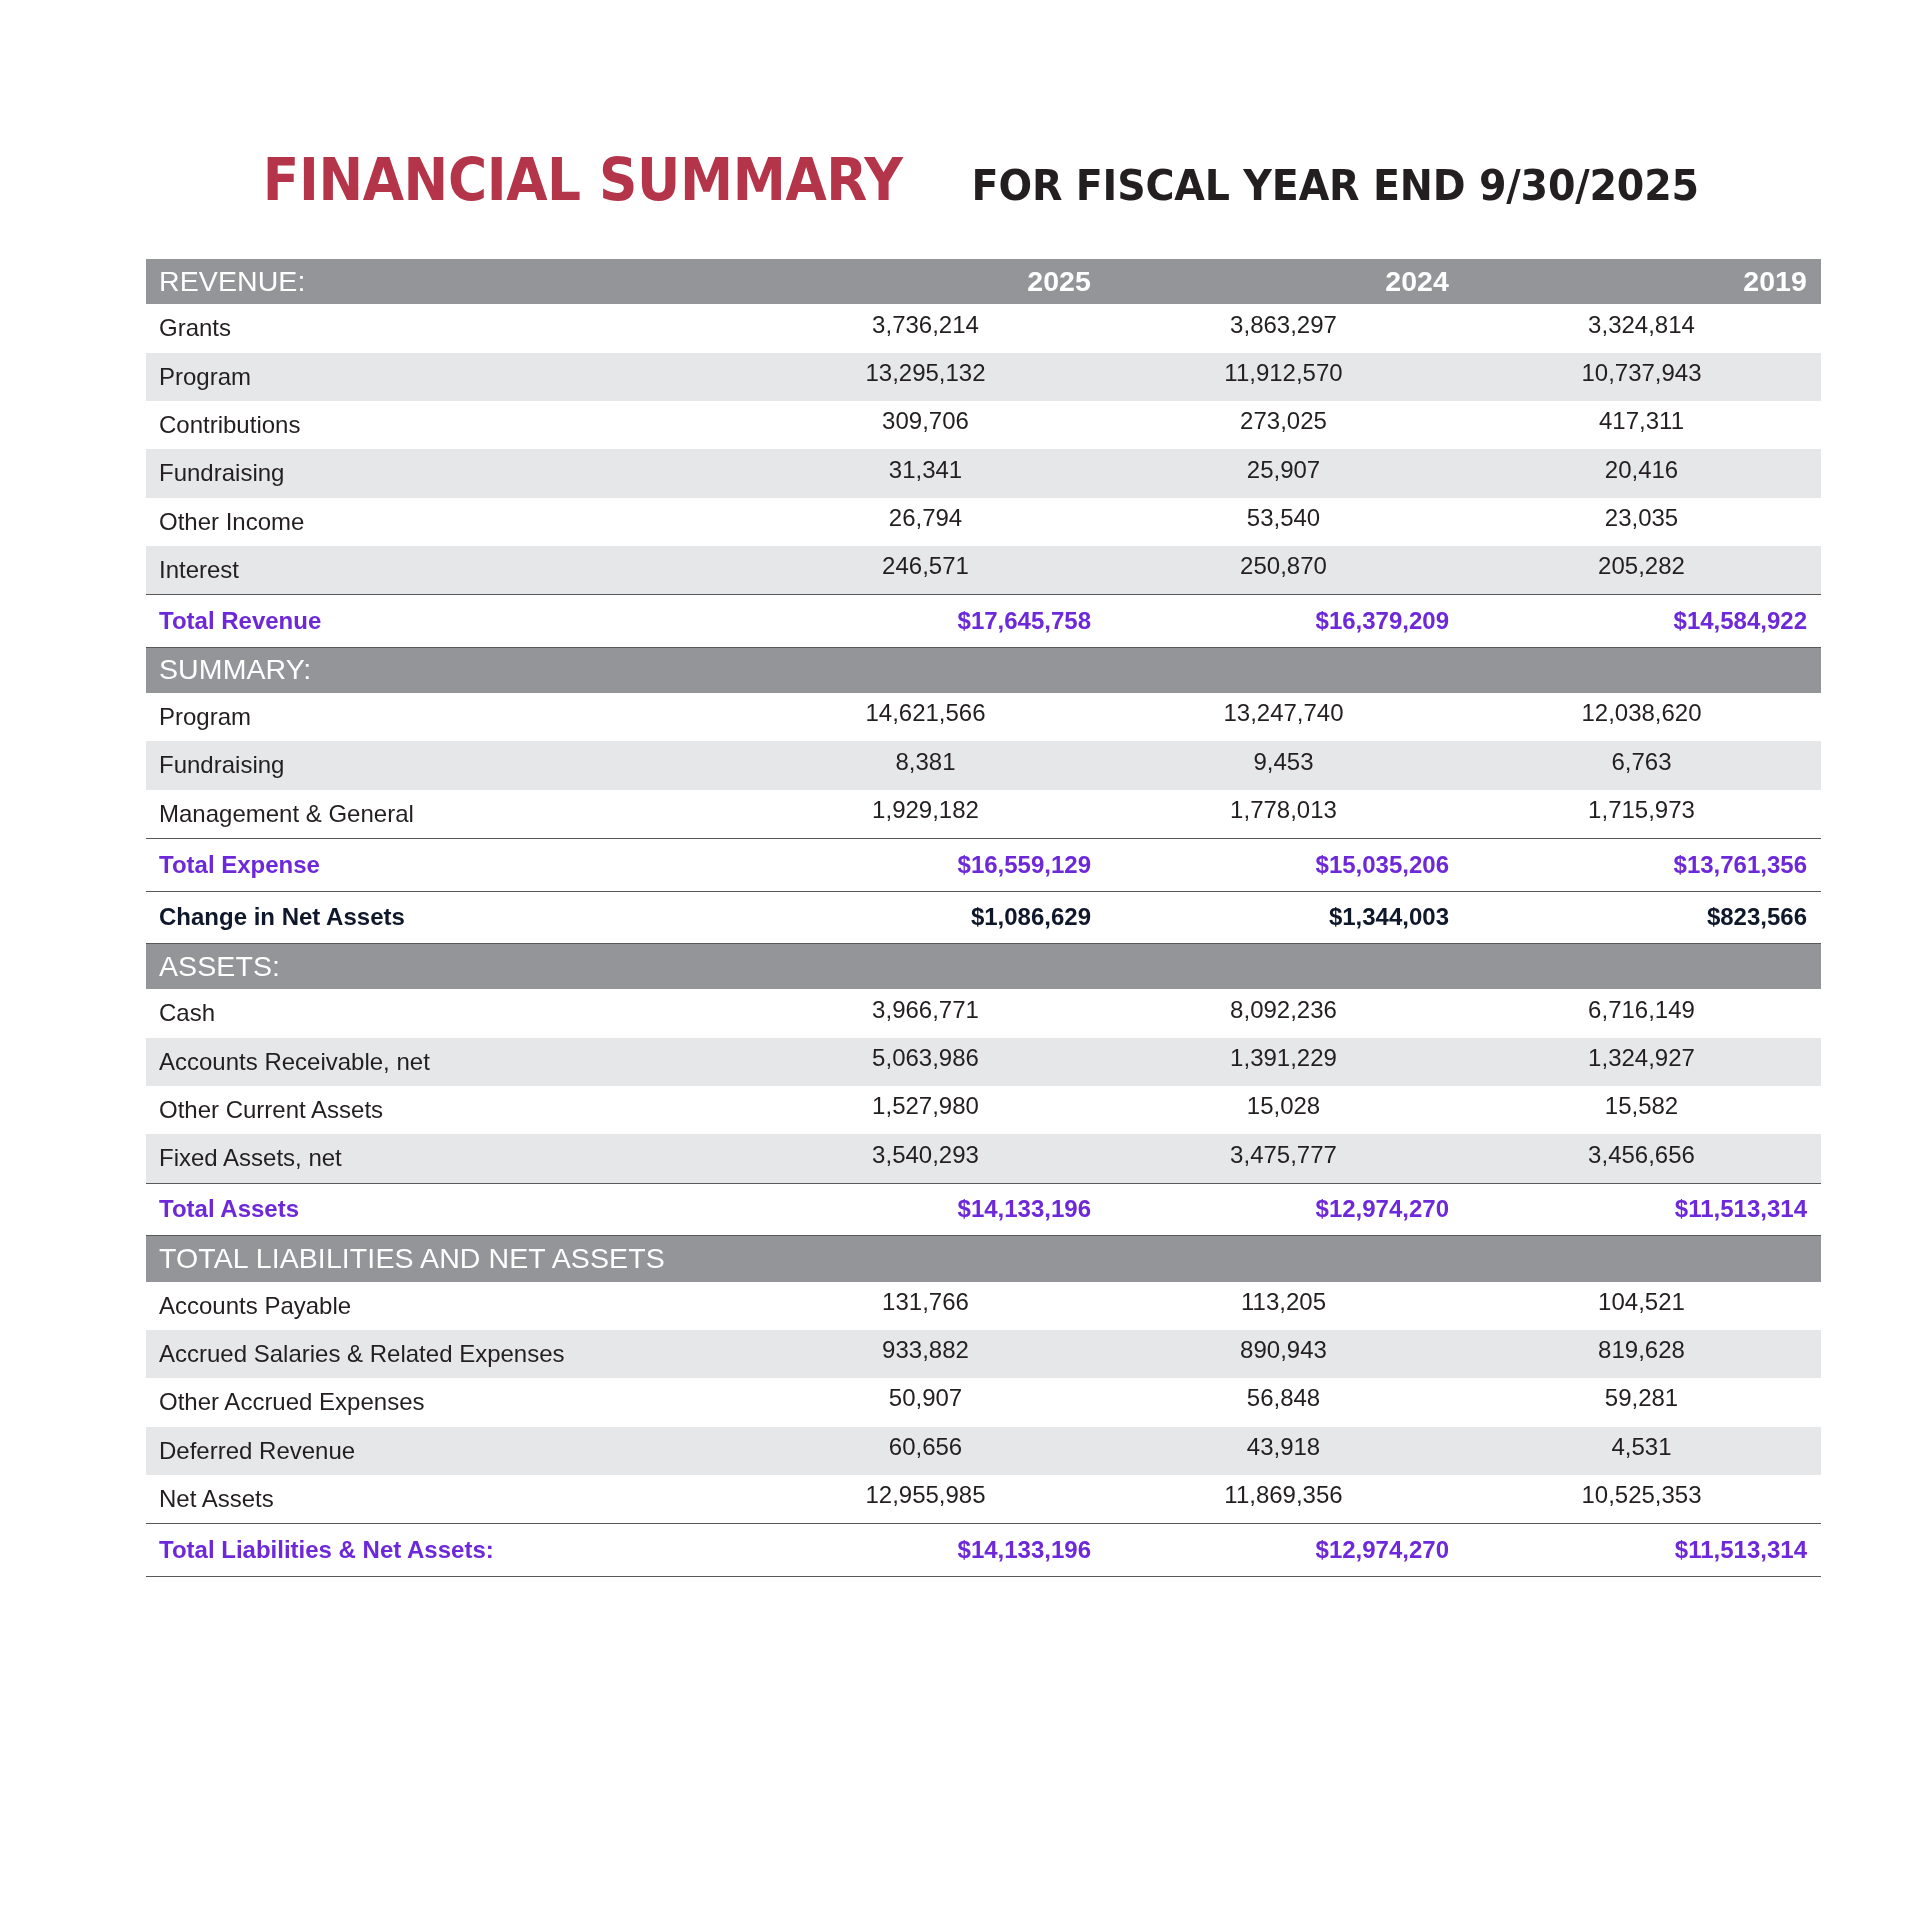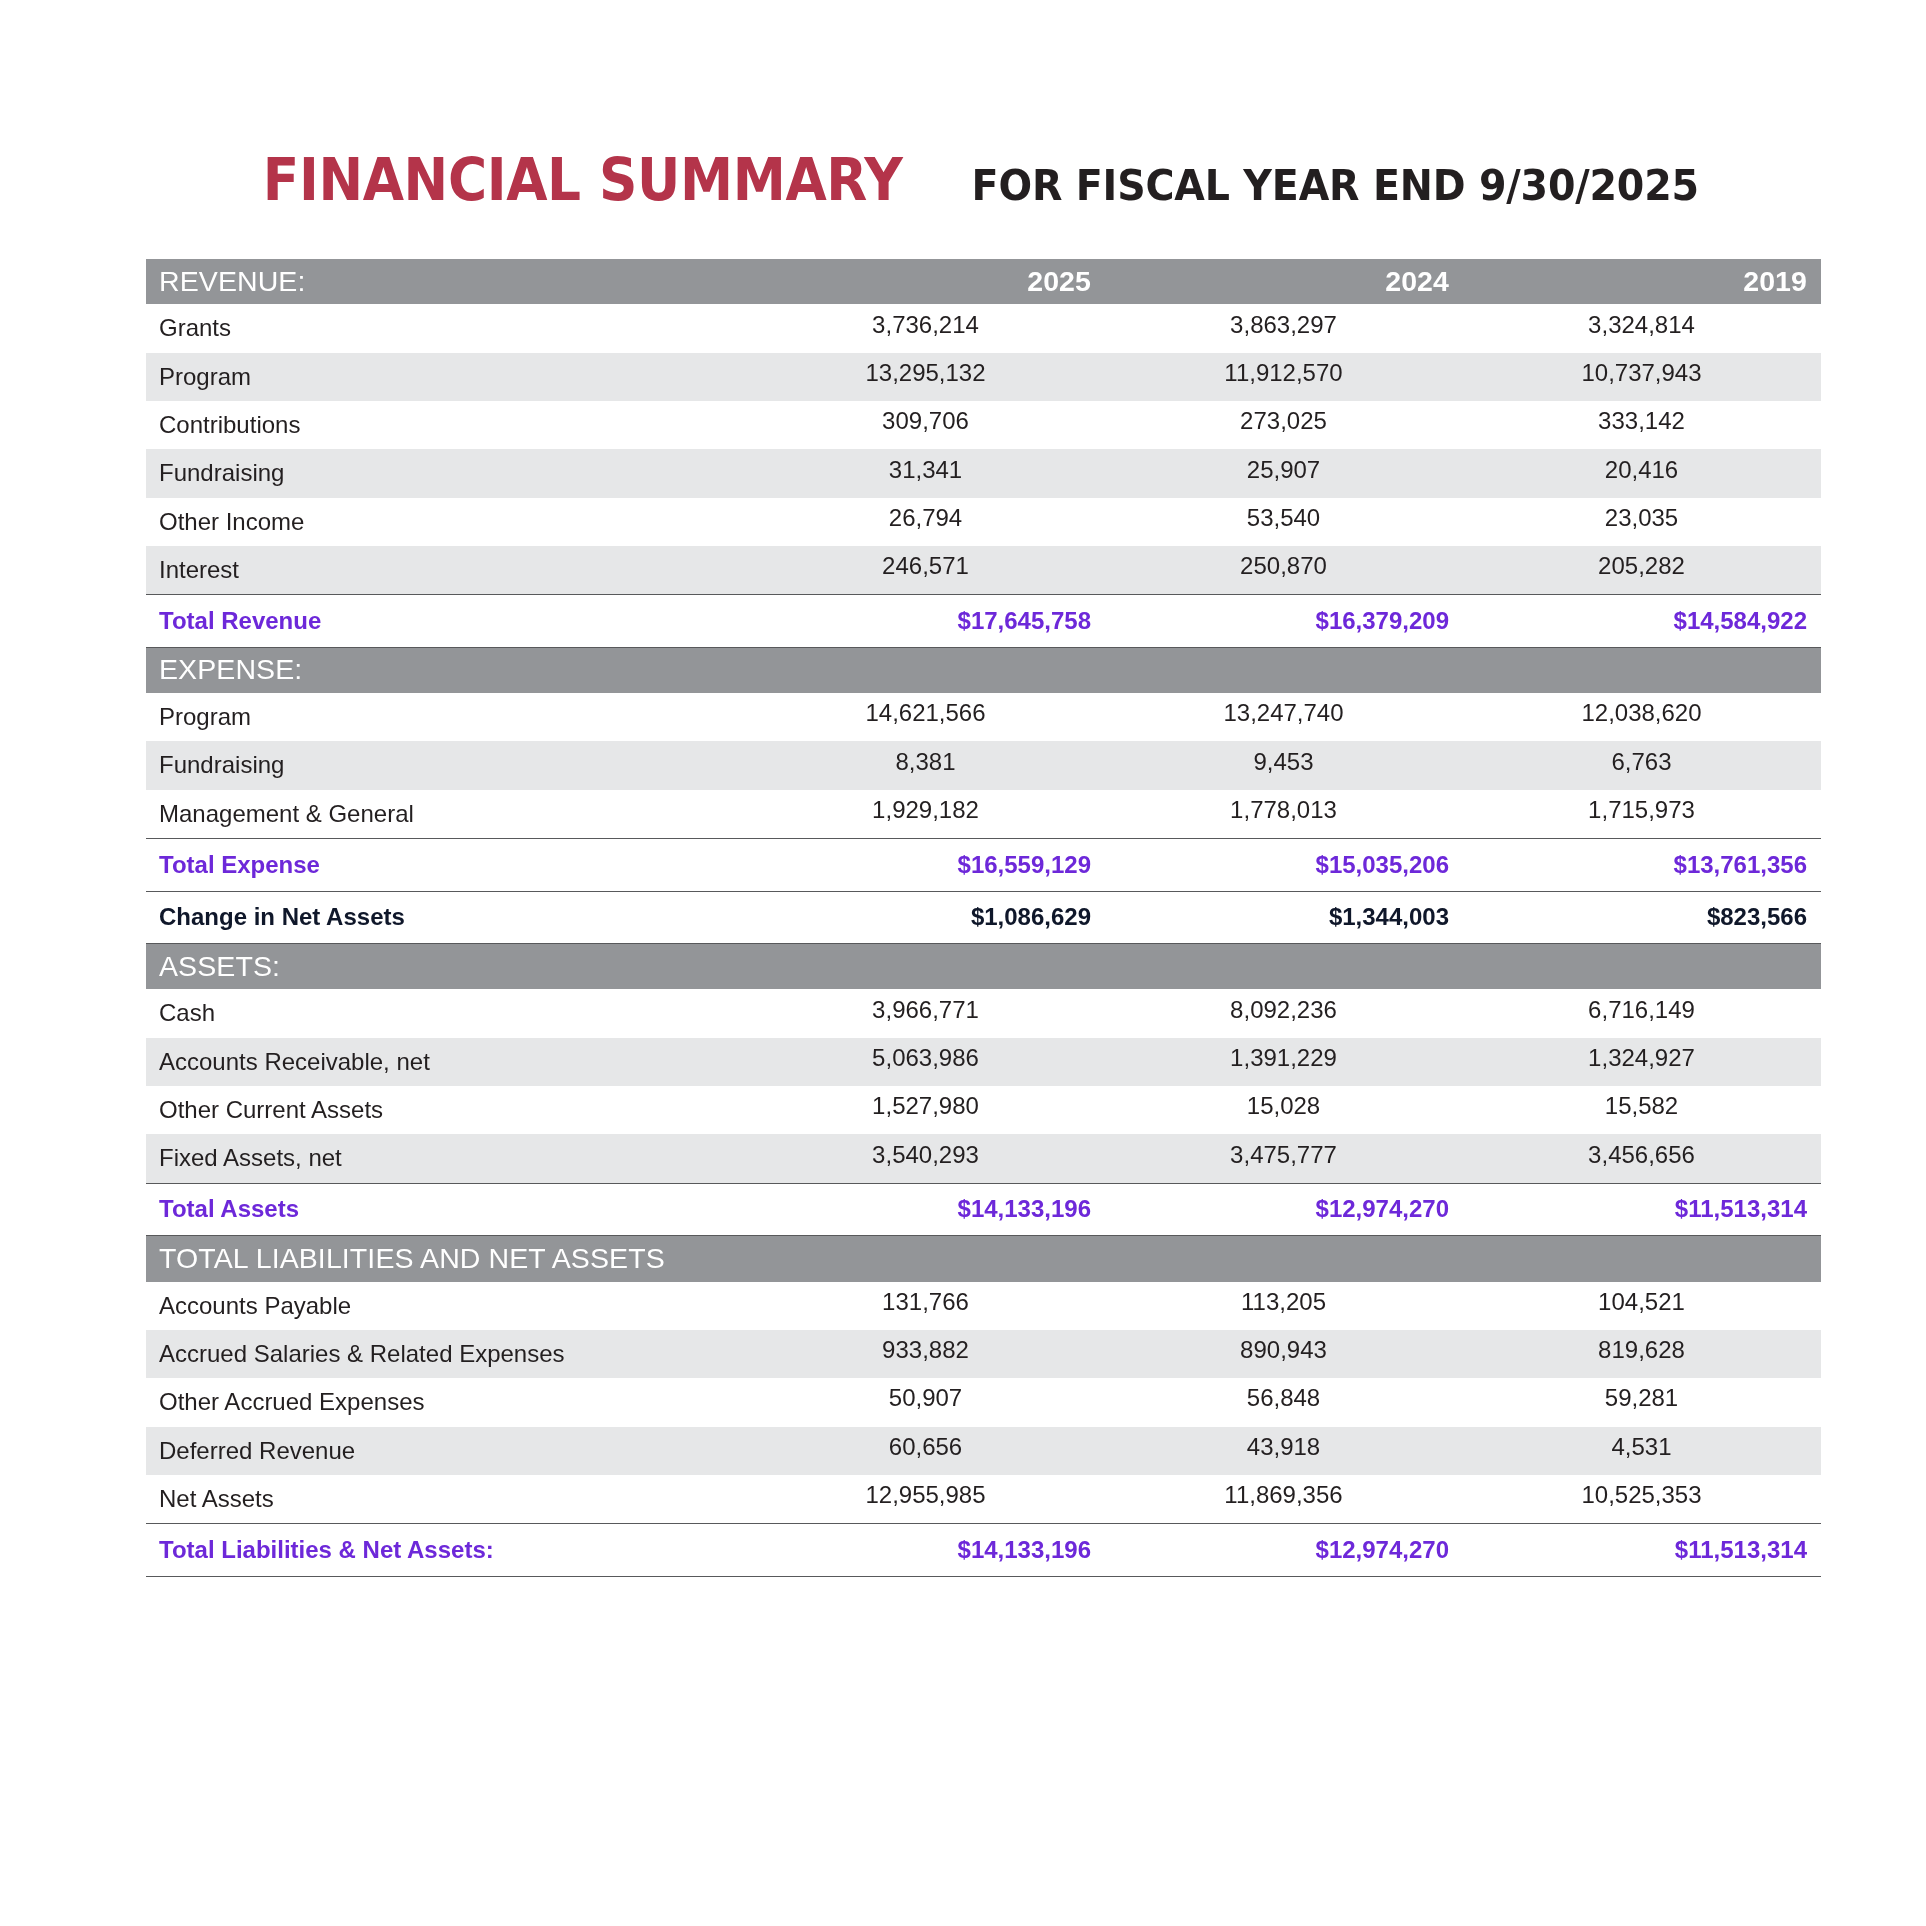--- a/index.html
+++ b/index.html
@@ -162,21 +162,21 @@
         <tr class="data shaded">
           <td>Program</td>
           <td class="num">13,295,132</td>
           <td class="num">11,912,570</td>
           <td class="num">10,737,943</td>
         </tr>
         <tr class="data">
           <td>Contributions</td>
           <td class="num">309,706</td>
           <td class="num">273,025</td>
-          <td class="num">333,142</td>
+          <td class="num">417,311</td>
         </tr>
         <tr class="data shaded">
           <td>Fundraising</td>
           <td class="num">31,341</td>
           <td class="num">25,907</td>
           <td class="num">20,416</td>
         </tr>
         <tr class="data">
           <td>Other Income</td>
           <td class="num">26,794</td>
@@ -190,21 +190,21 @@
           <td class="num">205,282</td>
         </tr>
         <tr class="total">
           <td>Total Revenue</td>
           <td class="num">$17,645,758</td>
           <td class="num">$16,379,209</td>
           <td class="num">$14,584,922</td>
         </tr>
 
         <tr class="section-head">
-          <td>EXPENSE:</td>
+          <td>SUMMARY:</td>
           <td class="num"></td>
           <td class="num"></td>
           <td class="num"></td>
         </tr>
         <tr class="data">
           <td>Program</td>
           <td class="num">14,621,566</td>
           <td class="num">13,247,740</td>
           <td class="num">12,038,620</td>
         </tr>

